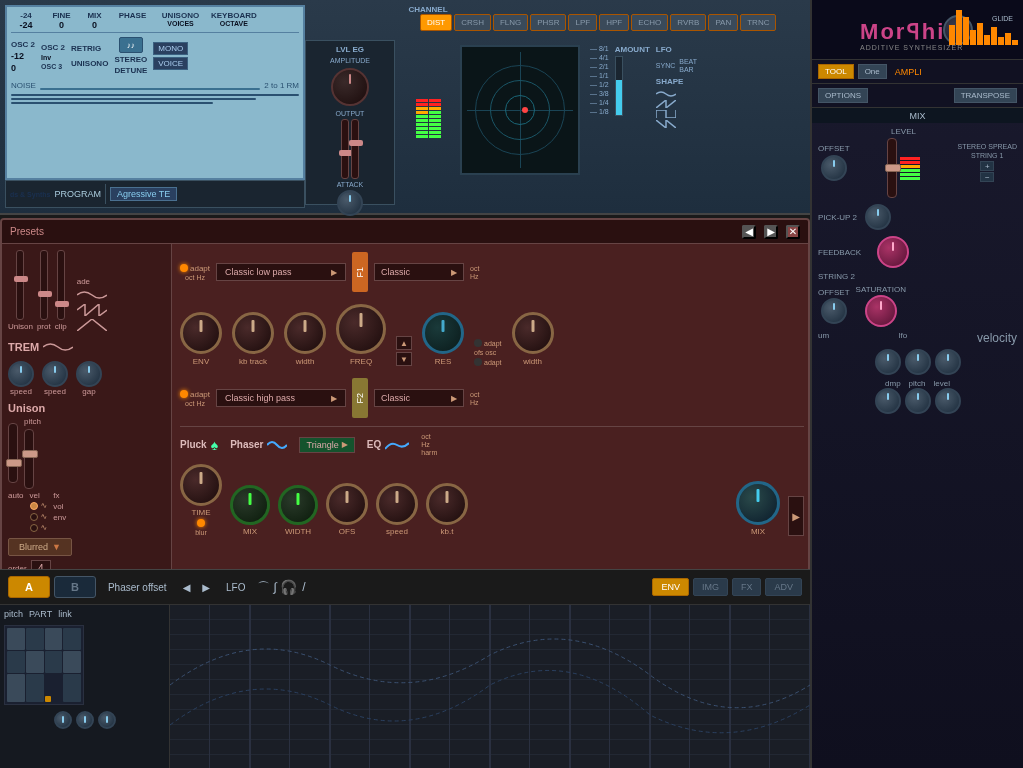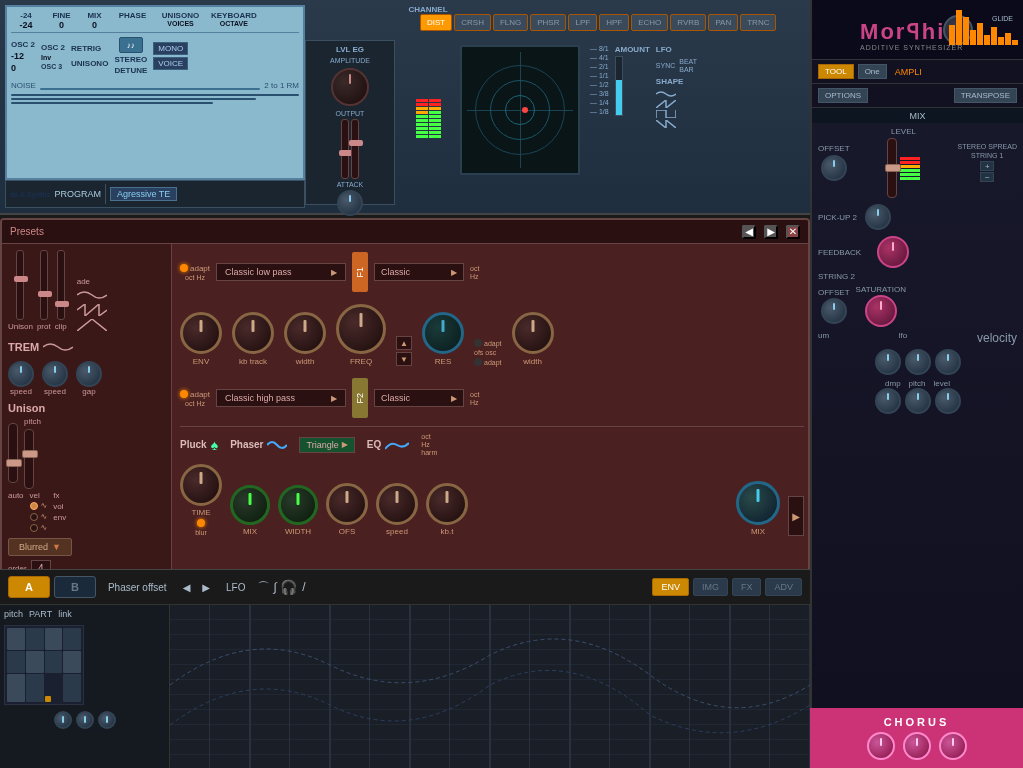--- a/index.html
+++ b/index.html
@@ -1189,28 +1189,20 @@
       <span style="color:#8899aa; font-size:8px">pitch</span>
       <span style="color:#8899aa; font-size:8px">level</span>
     </div>
     <div style="display:flex; gap:4px; justify-content:center">
       <div class="knob-sm"></div>
       <div class="knob-sm"></div>
       <div class="knob-sm"></div>
     </div>
   </div>
 
-  <div class="chorus-section">
-    <span class="chorus-label">CHORUS</span>
-    <div class="chorus-knobs">
-      <div class="knob-chorus"></div>
-      <div class="knob-chorus"></div>
-      <div class="knob-chorus"></div>
-    </div>
-  </div>
 </div>
 
 <div class="plugin-window">
 
   <div class="plugin-titlebar">
     <span class="plugin-title-text">Presets</span>
     <button class="win-btn prev">◀</button>
     <button class="win-btn next">▶</button>
     <button class="win-btn close">✕</button>
   </div>

